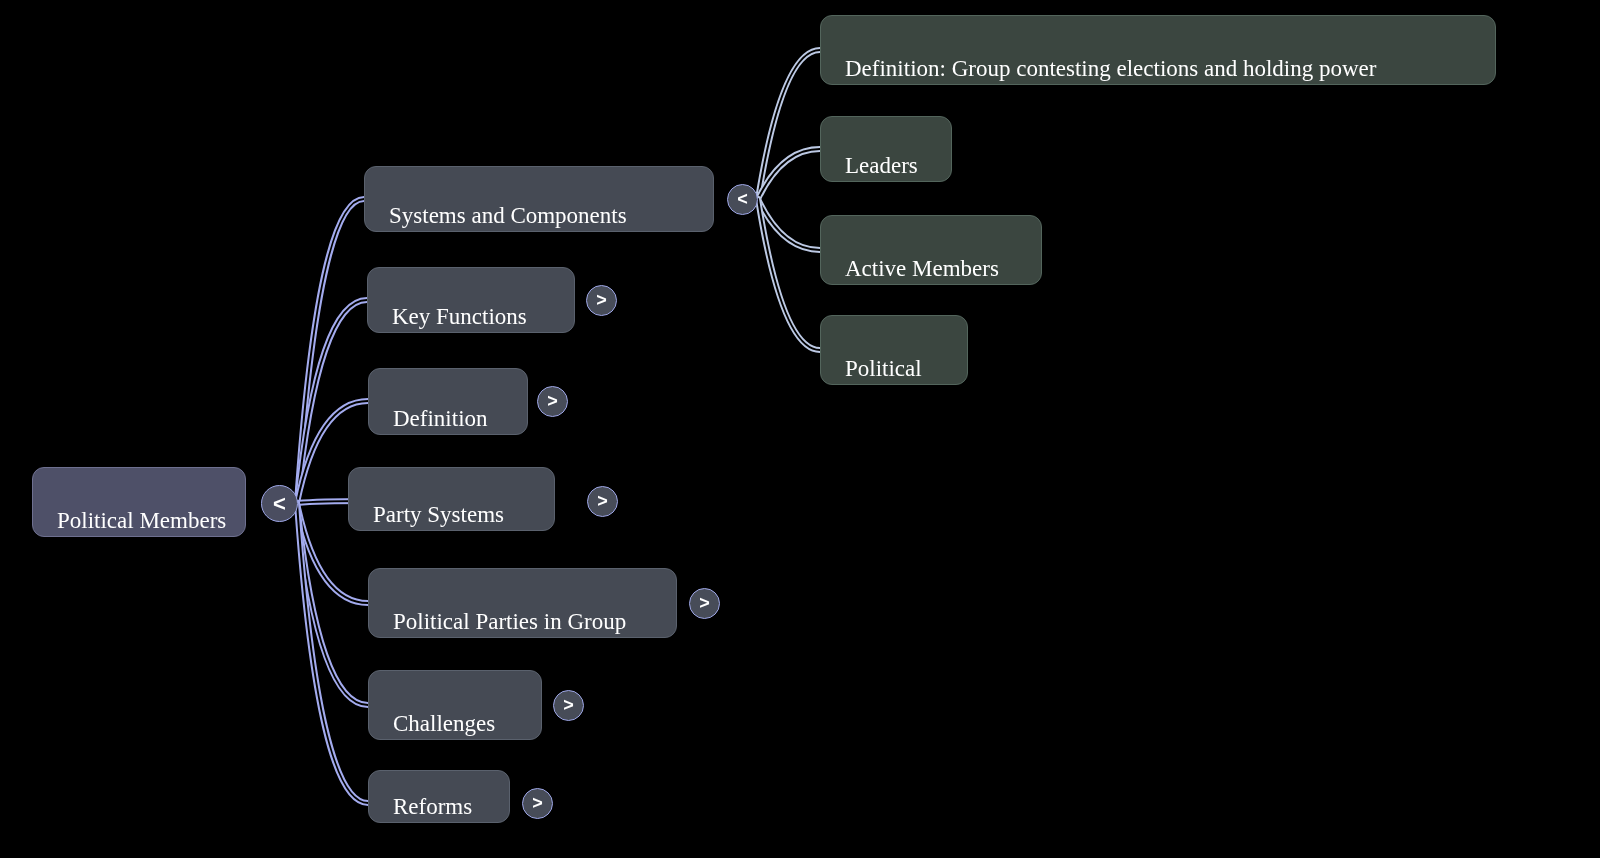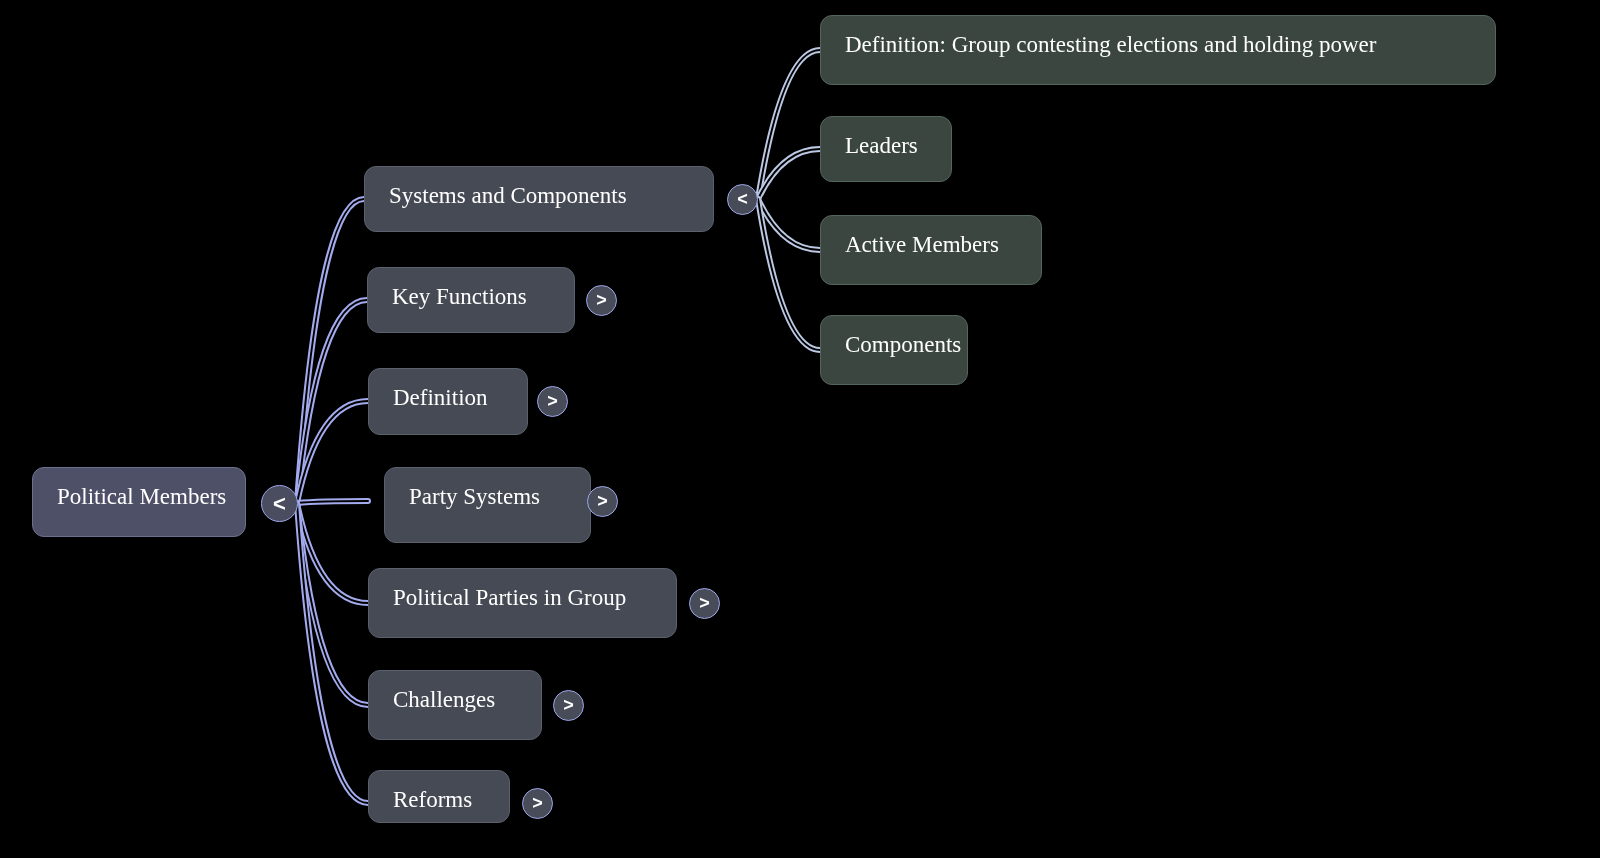--- a/index.html
+++ b/index.html
@@ -13,22 +13,22 @@
   }
   #edges { position: absolute; left: 0; top: 0; }
   .edge-outer { fill: none; stroke-width: 6; stroke-linecap: round; }
   .edge-outer.from-root { stroke: var(--edge-root, #a3abee); }
   .edge-outer.from-branch { stroke: var(--edge-branch, #bcc9e4); }
   .edge-inner { fill: none; stroke: var(--background, #000); stroke-width: 2; stroke-linecap: round; }
   .node {
     position: absolute;
     box-sizing: border-box;
     display: flex;
-    align-items: flex-start;
-    padding: 16px 24px;
+    align-items: flex-end;
+    padding: 2px 24px;
     border-radius: 12px;
     color: var(--node-text, #fff);
     font-size: 23px;
     white-space: nowrap;
     overflow: hidden;
   }
   .node.root   { background: var(--root-node-fill);   border: 1px solid var(--root-node-border); }
   .node.branch { background: var(--branch-node-fill); border: 1px solid var(--branch-node-border); }
   .node.leaf   { background: var(--leaf-node-fill);   border: 1px solid var(--leaf-node-border); }
   .toggle {
@@ -113,21 +113,21 @@
   <div class="node branch" style="left:367px;top:267px;width:208px;height:66px">
     <span>Key Functions</span>
   </div>
   <div class="toggle small" style="left:586px;top:285px">&gt;</div>
 
   <div class="node branch" style="left:368px;top:368px;width:160px;height:67px">
     <span>Definition</span>
   </div>
   <div class="toggle small" style="left:537px;top:386px">&gt;</div>
 
-  <div class="node branch" style="left:384px;top:467px;width:207px;height:76px">
+  <div class="node branch" style="left:348px;top:467px;width:207px;height:64px">
     <span>Party Systems</span>
   </div>
   <div class="toggle small" style="left:587px;top:486px">&gt;</div>
 
   <div class="node branch" style="left:368px;top:568px;width:309px;height:70px">
     <span>Political Parties in Group</span>
   </div>
   <div class="toggle small" style="left:689px;top:588px">&gt;</div>
 
   <div class="node branch" style="left:368px;top:670px;width:174px;height:70px">
@@ -146,16 +146,16 @@
 
   <div class="node leaf" style="left:820px;top:116px;width:132px;height:66px">
     <span>Leaders</span>
   </div>
 
   <div class="node leaf" style="left:820px;top:215px;width:222px;height:70px">
     <span>Active Members</span>
   </div>
 
   <div class="node leaf" style="left:820px;top:315px;width:148px;height:70px">
-    <span>Components</span>
+    <span>Political</span>
   </div>
 
 </div>
 
 </body></html>

